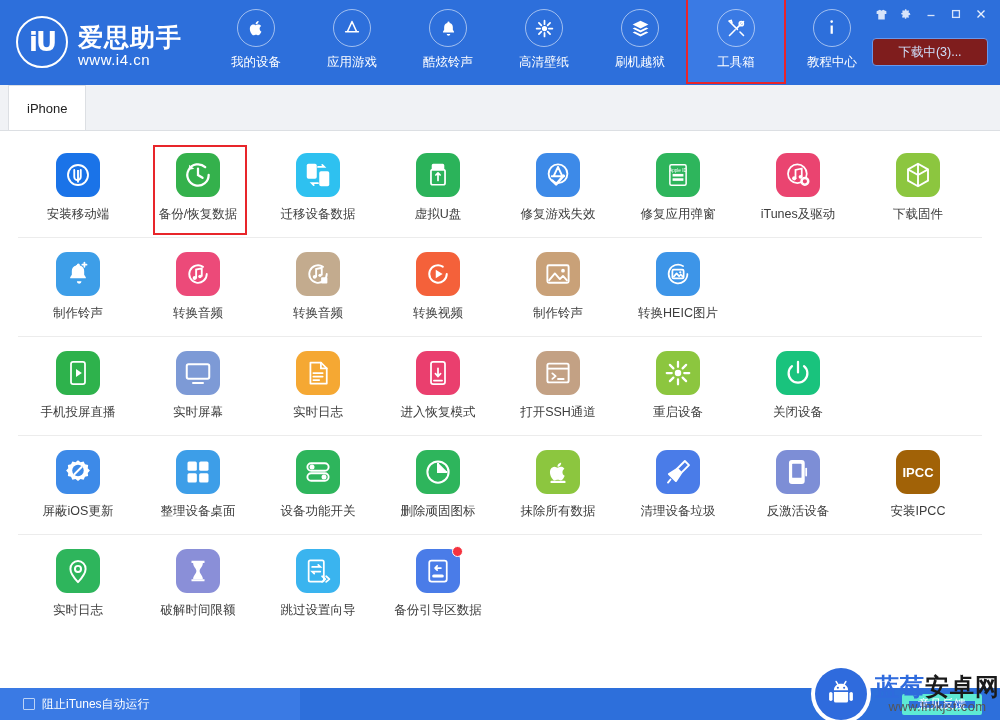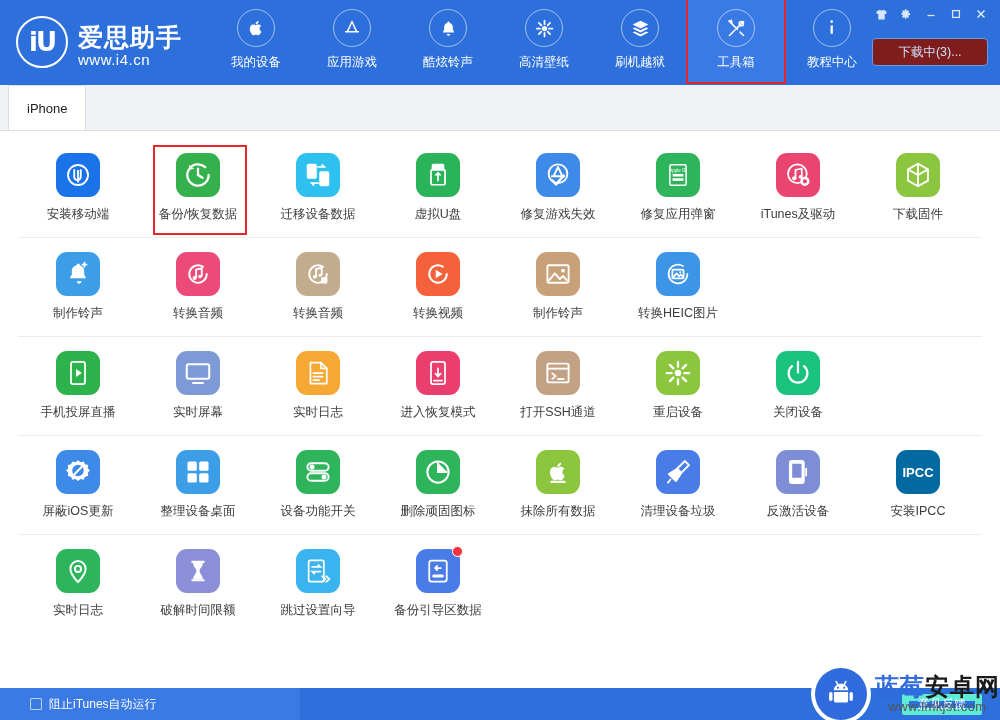--- a/index.html
+++ b/index.html
@@ -162,21 +162,21 @@
   .statusbar {
     flex: 0 0 32px; height: 32px;
     background: #2d6fdb;
     display: flex; align-items: center;
     position: relative;
   }
   .status-left {
     width: 300px; height: 32px;
     background: #3a7ae4;
     display: flex; align-items: center;
-    padding-left: 30px; gap: 7px;
+    padding-left: 23px; gap: 7px;
   }
   .status-check {
     width: 12px; height: 12px;
     border: 1px solid #bcd3f6; background: #3a7ae4;
     border-radius: 1px;
   }
   .status-text { color: #ffffff; font-size: 12px; white-space: nowrap; }
   .feedback-btn {
     position: absolute; right: 18px; top: 6px;
     height: 21px; padding: 0 9px;
@@ -624,21 +624,21 @@
         <div class="tool-icon" style="background:#7d8ed6">
           <svg width="28" height="28" viewBox="0 0 24 24" fill="none" stroke="#fff" stroke-width="1.5">
               <rect x="5" y="2.5" width="12" height="19" rx="1.8" fill="#fff" stroke="#fff"></rect>
               <rect x="7" y="5" width="8" height="12" rx=".6" fill="#7d8ed6" stroke="none"></rect>
               <path d="M19 9v6" stroke-linecap="round"></path>
             </svg>
         </div>
         <div class="tool-label">反激活设备</div>
       </div>
       <div class="tool">
-        <div class="tool-icon" style="background:#0369a1;font-size:13px;font-weight:bold;font-family:'Liberation Sans',sans-serif;">IPCC</div>
+        <div class="tool-icon" style="background:#a16207;font-size:13px;font-weight:bold;font-family:'Liberation Sans',sans-serif;">IPCC</div>
         <div class="tool-label">安装IPCC</div>
       </div>
     </div>
 
     <div class="tool-row last">
       <div class="tool">
         <div class="tool-icon" style="background:#2eb55c">
           <svg width="28" height="28" viewBox="0 0 24 24" fill="none" stroke="#fff" stroke-width="1.7">
               <path d="M12 21.5s6.5-7 6.5-11.3A6.5 6.5 0 0012 3.5a6.5 6.5 0 00-6.5 6.7C5.5 14.5 12 21.5 12 21.5z" stroke-linejoin="round"></path>
               <circle cx="12" cy="10.2" r="2.6"></circle>

